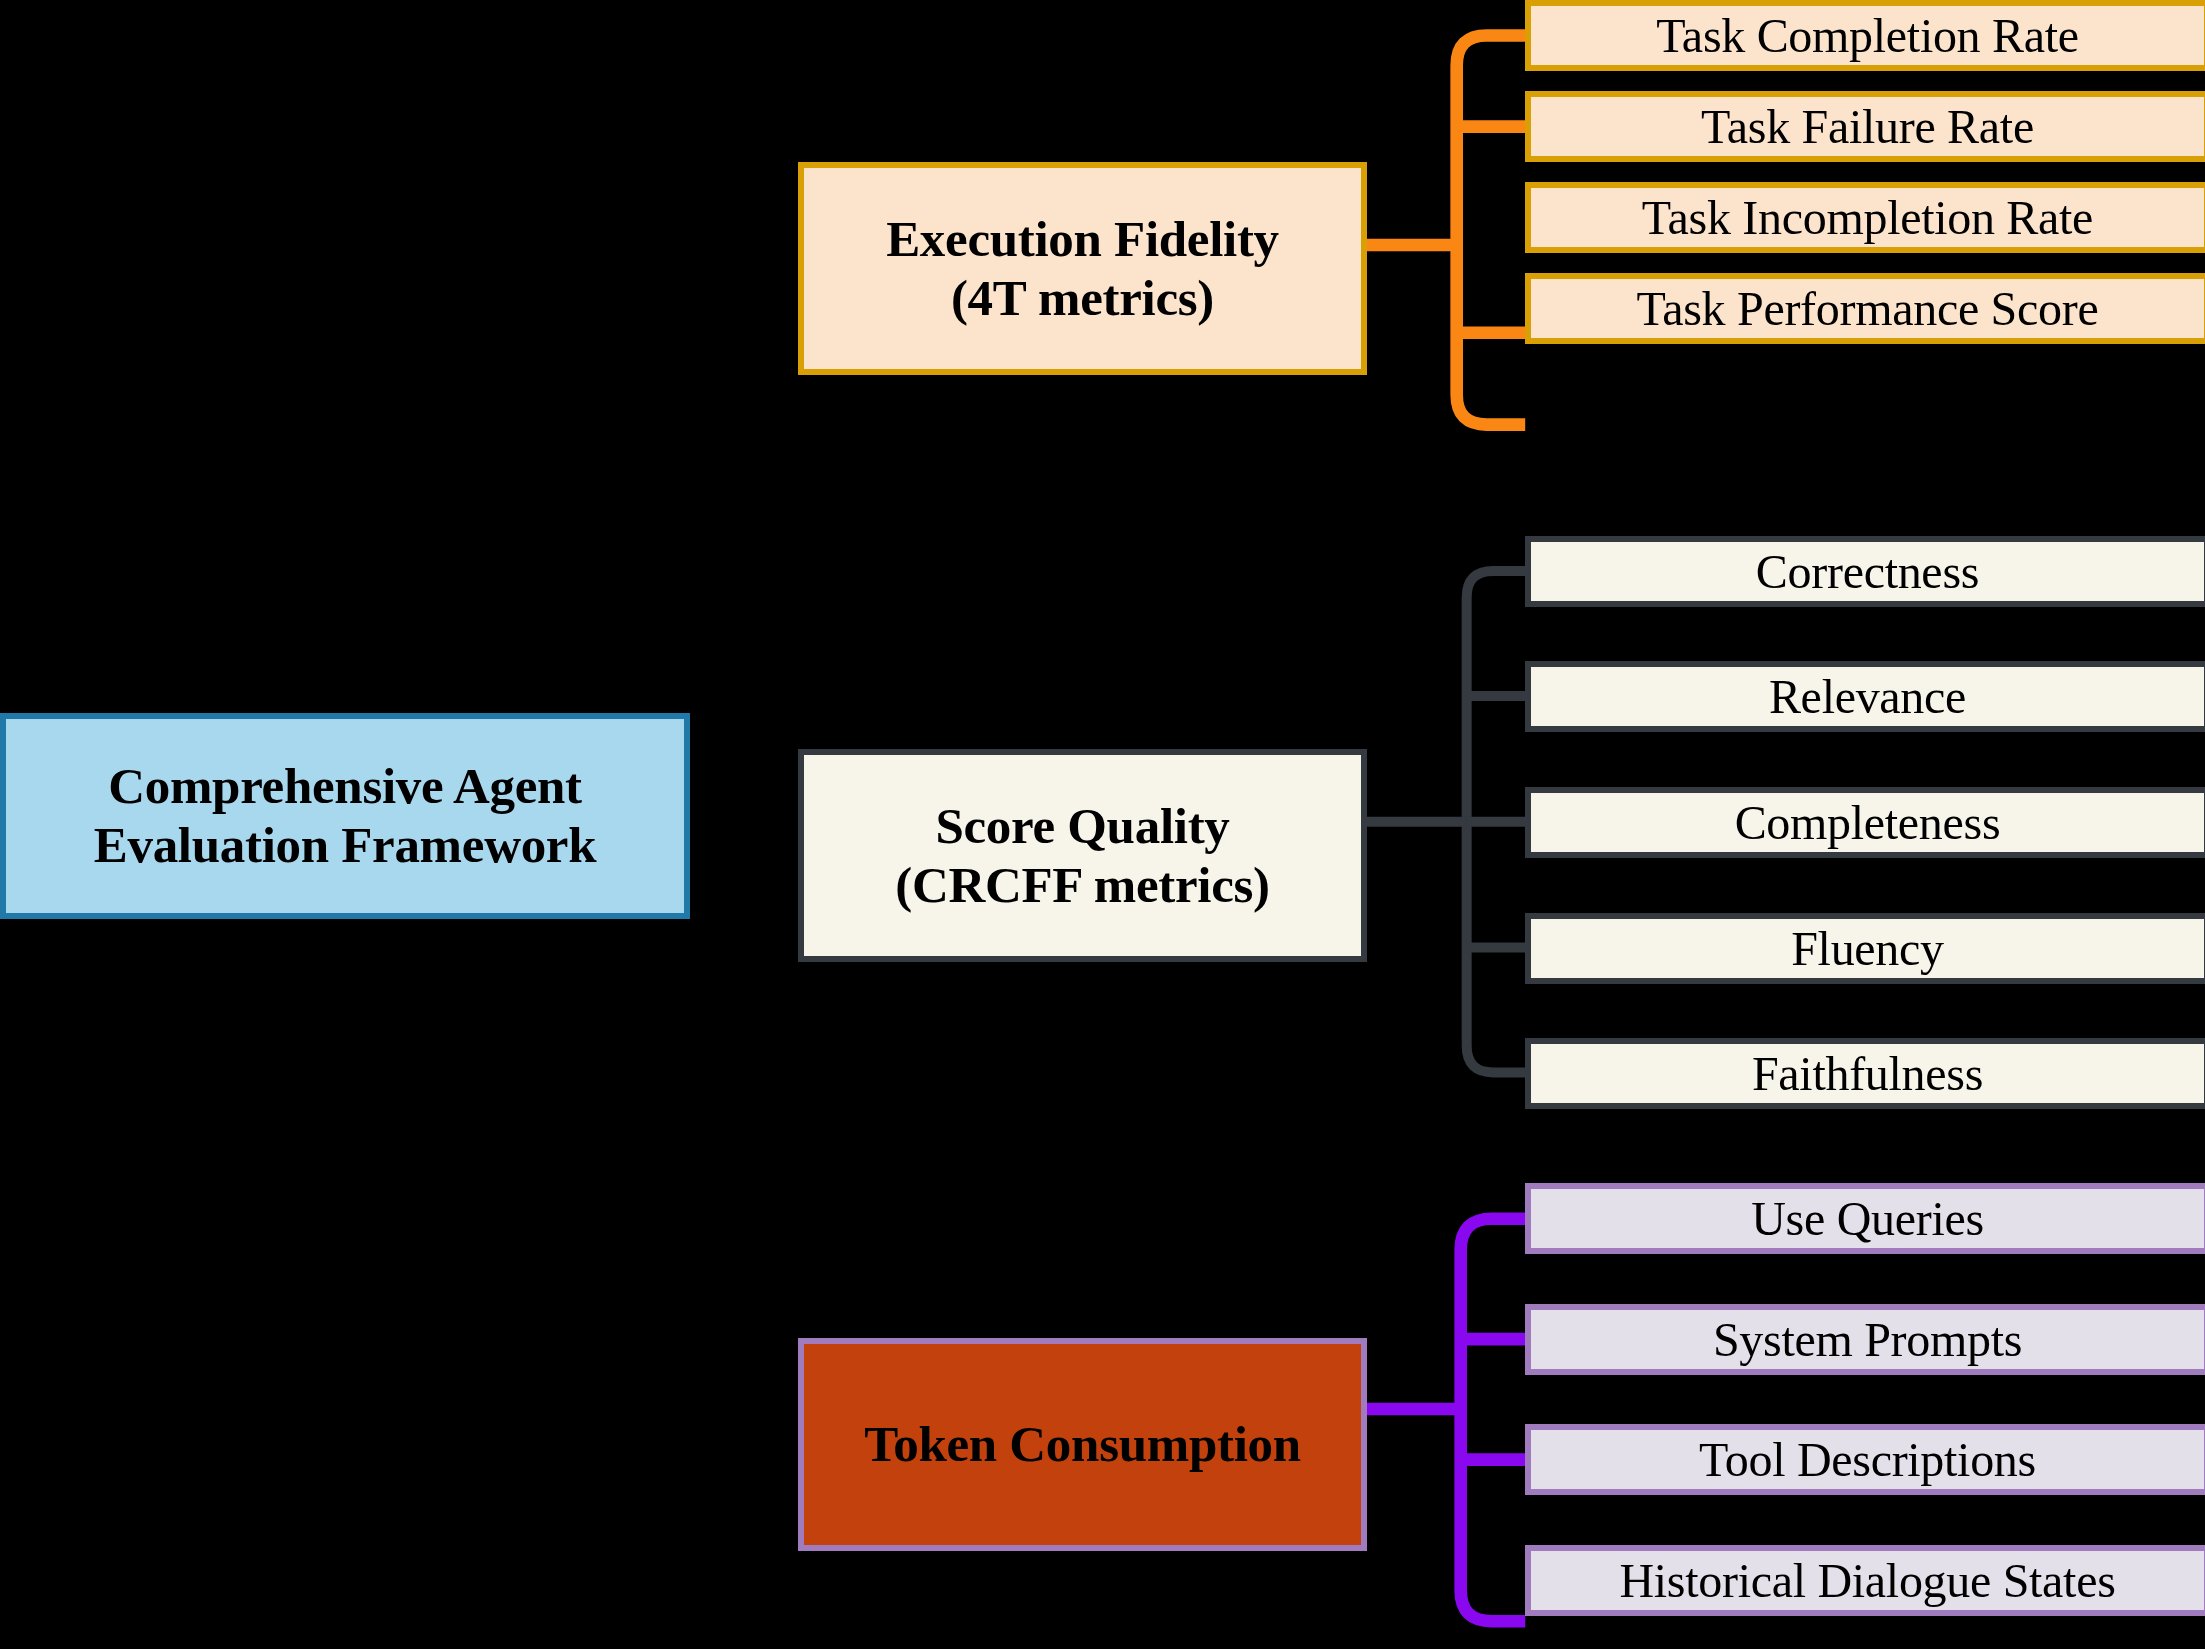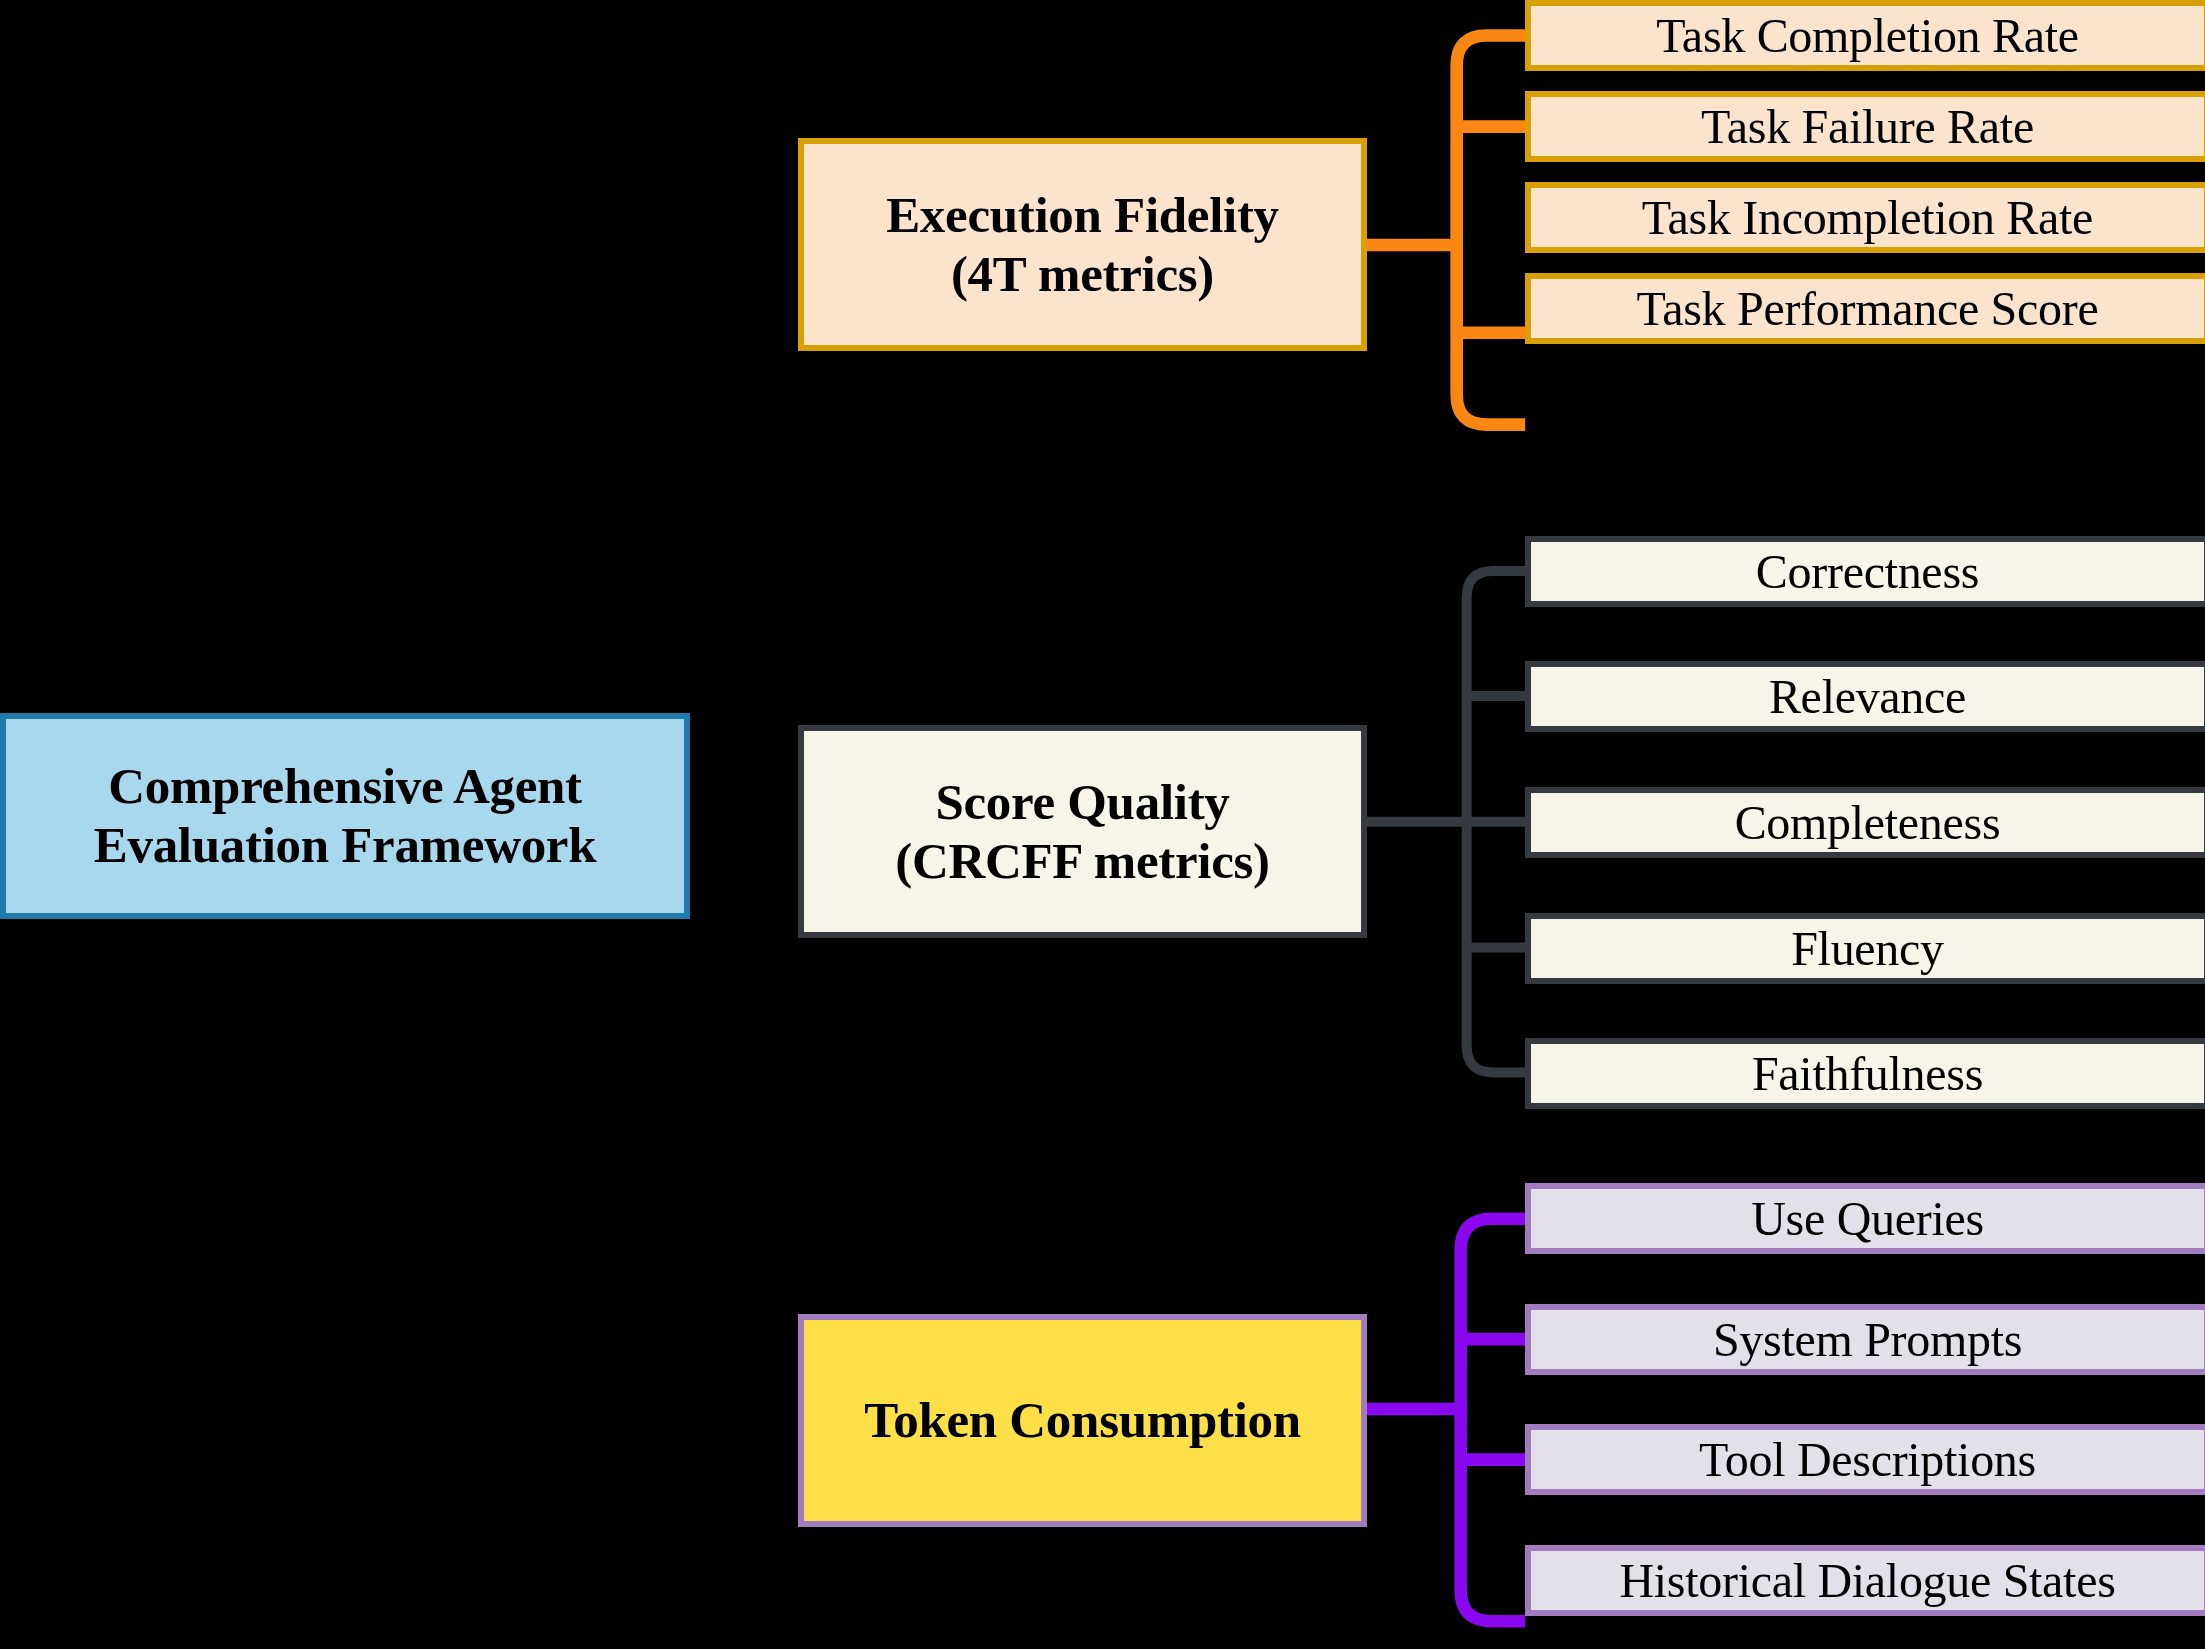--- a/index.html
+++ b/index.html
@@ -47,24 +47,25 @@
 
   
   .cat {
     left: 798px;
     width: 569px;
     height: 213px;
     font-weight: bold;
     font-size: 51px;
     font-stretch: condensed;
     padding: 0 8px;
+    margin-top: 24px;
   }
   .cat.exec  { top: 138px;  background: #FBE3CC; border: 6px solid #D8A004; }
   .cat.out   { top: 725px; background: #F7F4EA; border: 6px solid #343A40; }
-  .cat.token { top: 1314px; background: #fde047; border: 6px solid #A07CBE; }
+  .cat.token { top: 1314px; background: #c2410c; border: 6px solid #A07CBE; }
 
   
   .leaf {
     left: 1525px;
     width: 685px;
     font-size: 48px;
     font-stretch: condensed;
     font-weight: normal;
   }
   .leaf.orange { background: #FBE3CC; border: 6px solid #D8A004; }

